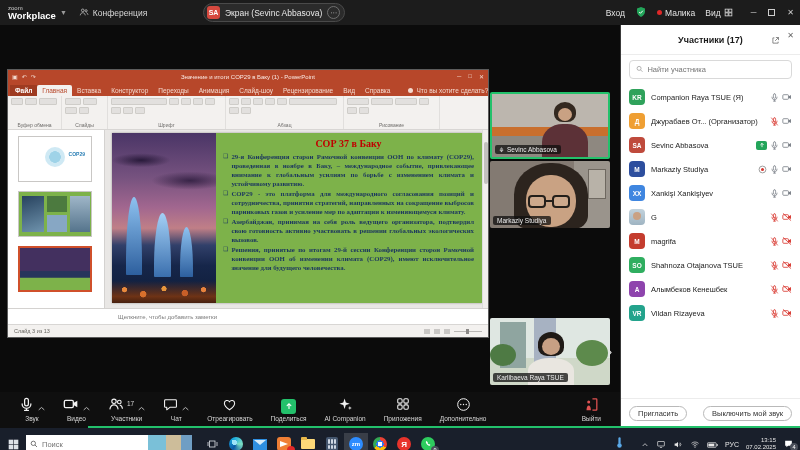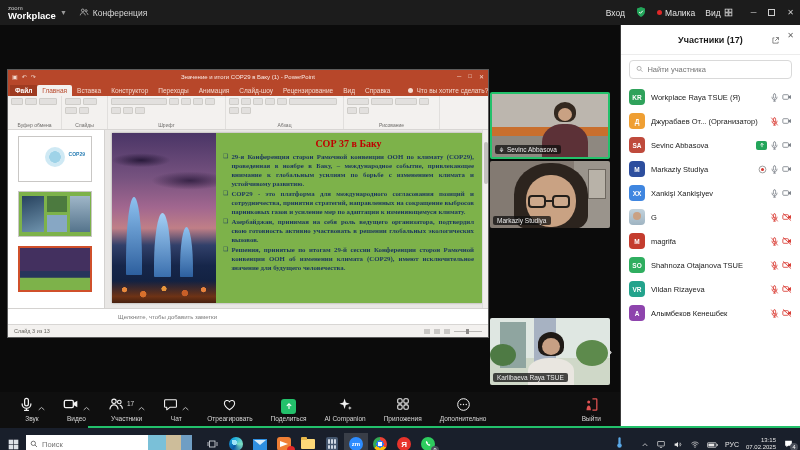--- a/index.html
+++ b/index.html
@@ -189,20 +189,25 @@
     <span class="tb-chev">▼</span>
     <div class="meeting-tab">
       <span><svg width="10" height="10" viewBox="0 0 24 24" fill="none" stroke="#b9b9b9" stroke-width="2">
             <circle cx="9" cy="8" r="3.2"></circle>
             <path d="M3 20c.7-4.2 3.2-6.3 6-6.3s5.3 2.1 6 6.3"></path>
             <circle cx="17" cy="9" r="2.6"></circle>
             <path d="M17.6 13.6c2.2.5 3.5 2.5 3.9 5.2"></path>
           </svg></span>
       <span>Конференция</span>
     </div>
+    <div class="share-pill">
+      <span class="sa-avatar">SA</span>
+      <span class="lbl">Экран (Sevinc Abbasova)</span>
+      <span class="pill-more">⋯</span>
+    </div>
     <div class="tb-right">
       <span>Вход</span>
       <span><svg width="12" height="12" viewBox="0 0 24 24">
             <path d="M12 2l8 3v6c0 5-3.5 9-8 11-4.5-2-8-6-8-11V5z" fill="#23a55a"></path>
             <path d="M8.3 12l2.6 2.6 4.8-5.2" stroke="#fff" stroke-width="2" fill="none"></path>
           </svg></span>
       <span class="rec-wrap">
         <span class="rec-dot"></span>
         <span>Малика</span>
       </span>
@@ -427,21 +432,21 @@
         <svg width="8" height="8" viewBox="0 0 24 24" fill="none" stroke="#999" stroke-width="2.4">
             <circle cx="10" cy="10" r="6.5"></circle>
             <path d="M15 15l6 6"></path>
           </svg>
         <input placeholder="Найти участника" style="">
       </div>
     </div>
     <div id="plist">
         <div class="prow">
           <span class="pav" style="background:#2fa25b">KR</span>
-          <span class="pname">Workplace Raya TSUE (Я)</span>
+          <span class="pname">Companion Raya TSUE (Я)</span>
           <span class="picons">
             <span><svg width="9" height="9" viewBox="0 0 24 24" fill="none" stroke="#7a7f87" stroke-width="2" stroke-linecap="round">
                 <rect x="9" y="2" width="6" height="12" rx="3"></rect>
                 <path d="M5 11a7 7 0 0 0 14 0M12 18v3.5M9 21.5h6"></path>
               </svg></span>
             <span><svg width="10" height="10" viewBox="0 0 24 24" fill="none" stroke="#7a7f87" stroke-width="2" stroke-linejoin="round">
                 <rect x="2" y="6.5" width="13.5" height="11" rx="2"></rect>
                 <path d="M15.5 10.5L21.5 7v10l-6-3.5z" fill="#7a7f87" stroke="none"></path>
               </svg></span>
           </span>
@@ -554,56 +559,60 @@
                 <line x1="4" y1="2.5" x2="20" y2="21.5"></line>
               </svg></span>
             <span><svg width="10" height="10" viewBox="0 0 24 24" fill="none" stroke="#d8372f" stroke-width="2" stroke-linejoin="round">
                 <rect x="2" y="6.5" width="13.5" height="11" rx="2"></rect>
                 <path d="M15.5 10.5L21.5 7v10l-6-3.5z" fill="#d8372f" stroke="none"></path>
                 <line x1="3" y1="4" x2="21" y2="20" stroke-linecap="round"></line>
               </svg></span>
           </span>
         </div>
         <div class="prow">
+          <span class="pav" style="background:#8e44ad">А</span>
+          <span class="pname">Алымбеков Кенешбек</span>
+          <span class="picons">
+            <span><svg width="9" height="9" viewBox="0 0 24 24" fill="none" stroke="#d8372f" stroke-width="2" stroke-linecap="round">
+                <rect x="9" y="2" width="6" height="12" rx="3"></rect>
+                <path d="M5 11a7 7 0 0 0 14 0M12 18v3.5M9 21.5h6"></path>
+                <line x1="4" y1="2.5" x2="20" y2="21.5"></line>
+              </svg></span>
+            <span><svg width="10" height="10" viewBox="0 0 24 24" fill="none" stroke="#d8372f" stroke-width="2" stroke-linejoin="round">
+                <rect x="2" y="6.5" width="13.5" height="11" rx="2"></rect>
+                <path d="M15.5 10.5L21.5 7v10l-6-3.5z" fill="#d8372f" stroke="none"></path>
+                <line x1="3" y1="4" x2="21" y2="20" stroke-linecap="round"></line>
+              </svg></span>
+          </span>
+        </div>
+        <div class="prow">
           <span class="pav" style="background:#23a38c">VR</span>
           <span class="pname">Vildan Rizayeva</span>
           <span class="picons">
             <span><svg width="9" height="9" viewBox="0 0 24 24" fill="none" stroke="#d8372f" stroke-width="2" stroke-linecap="round">
                 <rect x="9" y="2" width="6" height="12" rx="3"></rect>
                 <path d="M5 11a7 7 0 0 0 14 0M12 18v3.5M9 21.5h6"></path>
                 <line x1="4" y1="2.5" x2="20" y2="21.5"></line>
               </svg></span>
             <span><svg width="10" height="10" viewBox="0 0 24 24" fill="none" stroke="#d8372f" stroke-width="2" stroke-linejoin="round">
                 <rect x="2" y="6.5" width="13.5" height="11" rx="2"></rect>
                 <path d="M15.5 10.5L21.5 7v10l-6-3.5z" fill="#d8372f" stroke="none"></path>
                 <line x1="3" y1="4" x2="21" y2="20" stroke-linecap="round"></line>
               </svg></span>
           </span>
         </div>
         <div class="prow">
-          <span class="pav" style="background:#8e44ad">А</span>
-          <span class="pname">Алымбеков Кенешбек</span>
-          <span class="picons">
-            <span><svg width="9" height="9" viewBox="0 0 24 24" fill="none" stroke="#d8372f" stroke-width="2" stroke-linecap="round">
-                <rect x="9" y="2" width="6" height="12" rx="3"></rect>
-                <path d="M5 11a7 7 0 0 0 14 0M12 18v3.5M9 21.5h6"></path>
-                <line x1="4" y1="2.5" x2="20" y2="21.5"></line>
-              </svg></span>
-            <span><svg width="10" height="10" viewBox="0 0 24 24" fill="none" stroke="#d8372f" stroke-width="2" stroke-linejoin="round">
-                <rect x="2" y="6.5" width="13.5" height="11" rx="2"></rect>
-                <path d="M15.5 10.5L21.5 7v10l-6-3.5z" fill="#d8372f" stroke="none"></path>
-                <line x1="3" y1="4" x2="21" y2="20" stroke-linecap="round"></line>
-              </svg></span>
-          </span>
-        </div>
-        <div class="prow">
           <span class="pname"></span>
           <span class="picons"></span>
         </div>
       </div>
+    <div id="panel-footer">
+      <button class="pbtn">Пригласить</button>
+      <button class="pbtn">Выключить мой звук</button>
+    </div>
   </div>
 
   <div id="toolbar" class="abs">
       <div class="tbi" id="tbi-audio">
         <span class="irow">
           <span><svg width="15" height="15" viewBox="0 0 24 24" fill="none" stroke="#f2f2f2" stroke-width="2" stroke-linecap="round">
               <rect x="9" y="2" width="6" height="12" rx="3"></rect>
               <path d="M5 11a7 7 0 0 0 14 0M12 18v3.5M9 21.5h6"></path>
             </svg></span>
           <span style="margin-left:2px"><svg width="7" height="5" viewBox="0 0 10 6" fill="none" stroke="#b5b5b5" stroke-width="1.4">

